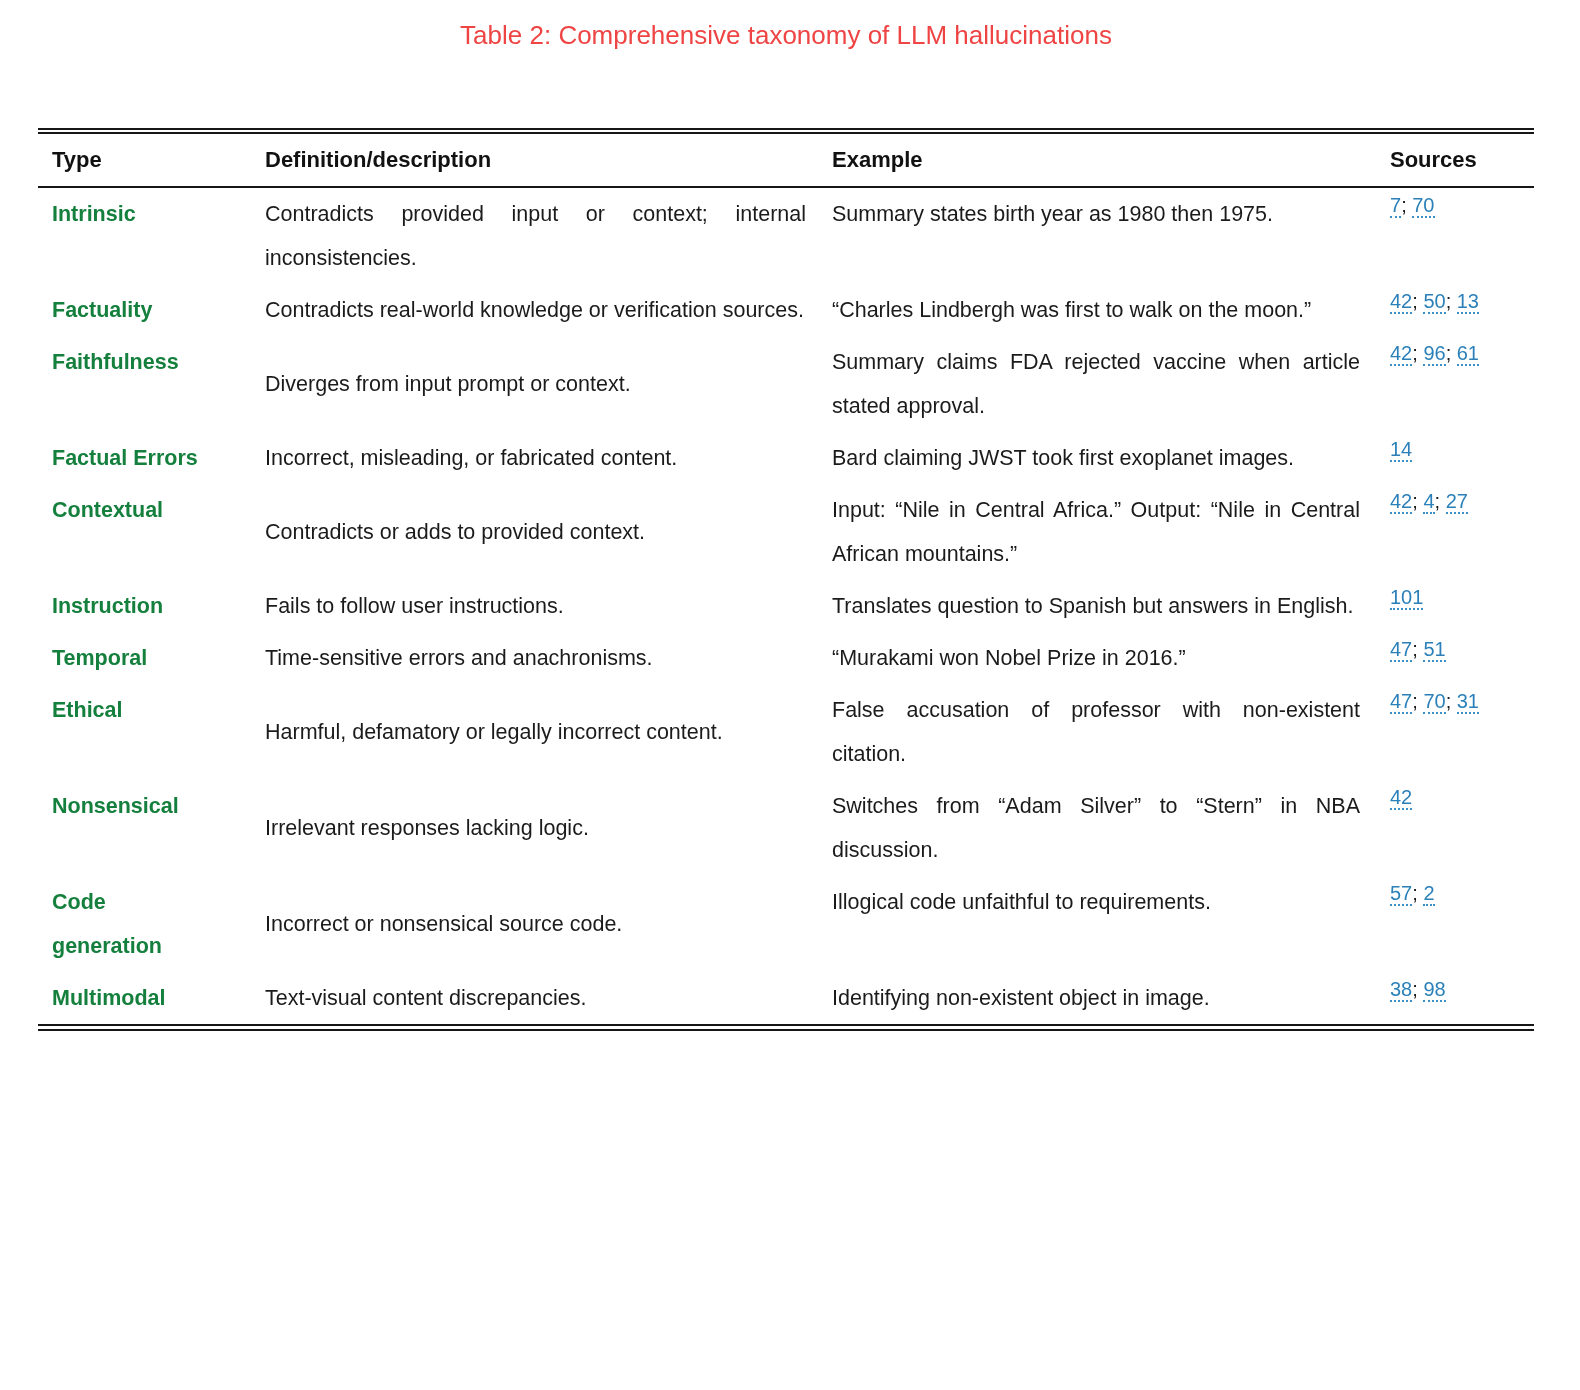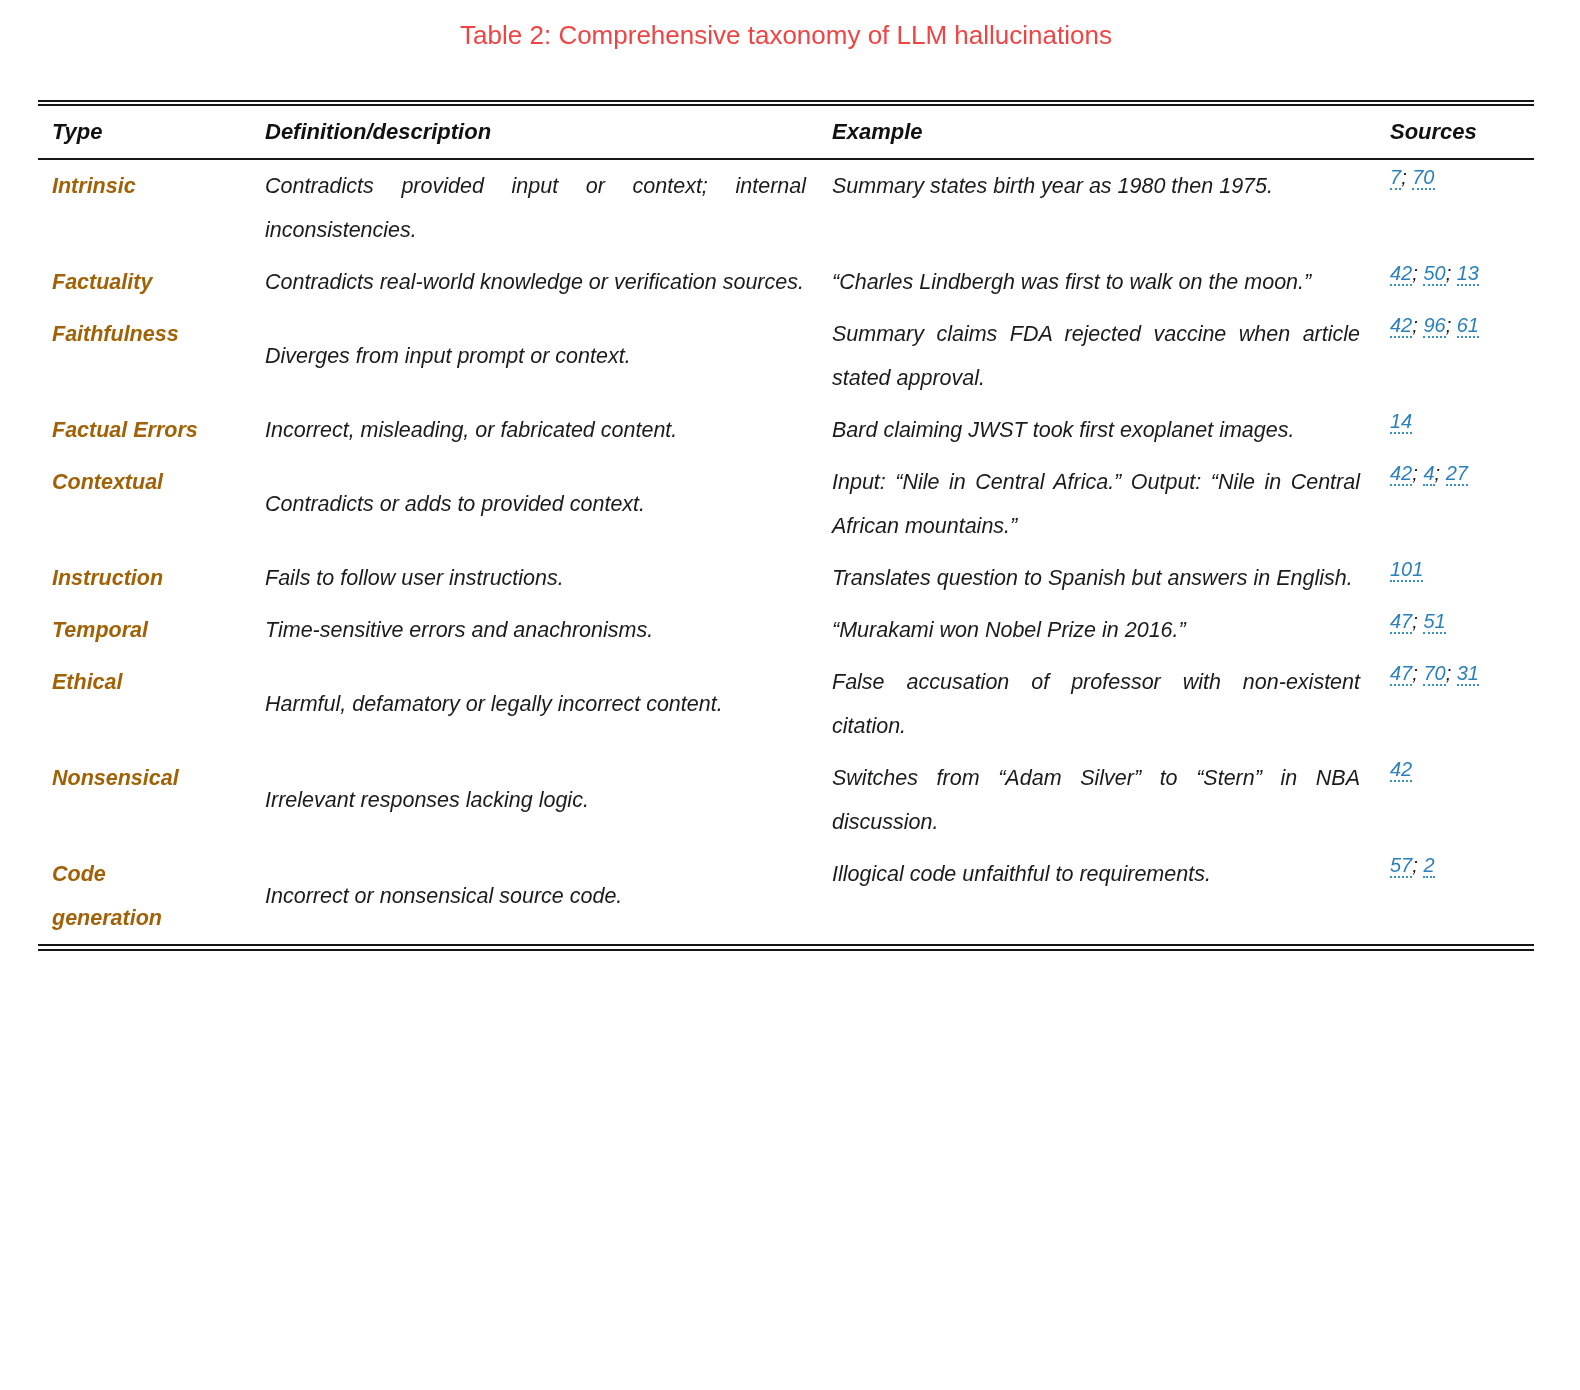--- a/index.html
+++ b/index.html
@@ -18,27 +18,26 @@
   .caption {
     padding-top: 18px;
     width: 1572px;
     text-align: center;
     font-size: 26px;
     line-height: 34px;
     font-weight: 400;
     color: #ef4444;
   }
   table.tax {
-    margin: 48px 0 0 38px;
+    margin: 76px 0 0 38px;
     width: 1496px;
     border-collapse: collapse;
     table-layout: fixed;
     border-top: 6px double #161616;
     border-bottom: 7px double #161616;
-    font-style: italic;
   }
   col.c1 { width: 227px; }
   col.c2 { width: 567px; }
   col.c3 { width: 558px; }
   col.c4 { width: 144px; }
 
   th {
     font-weight: 700;
     font-size: 22px;
     line-height: 44px;
@@ -55,21 +54,21 @@
   td {
     font-size: 21.5px;
     line-height: 44px;
     padding: 4px 0;
     vertical-align: top;
   }
   td.c-type {
     font-weight: 700;
     padding-left: 14px;
     white-space: pre-line;
-    color: #a16207;
+    color: #15803d;
   }
   td.c-def {
     text-align: justify;
     padding-right: 26px;
     vertical-align: middle;
   }
   td.c-ex {
     text-align: justify;
     padding-right: 30px;
   }
@@ -204,14 +203,22 @@
   <tr>
     <td class="c-type">Code
 generation</td>
     <td class="c-def">Incorrect or nonsensical source code.</td>
     <td class="c-ex">Illogical code unfaithful to requirements.</td>
     <td class="c-src">
       <span class="src-inner"><a class="source-link">57</a>; <a class="source-link">2</a></span>
     </td>
   </tr>
 
+  <tr>
+    <td class="c-type">Multimodal</td>
+    <td class="c-def">Text-visual content discrepancies.</td>
+    <td class="c-ex">Identifying non-existent object in image.</td>
+    <td class="c-src">
+      <span class="src-inner"><a class="source-link">38</a>; <a class="source-link">98</a></span>
+    </td>
+  </tr>
 </tbody>
 </table>
 
 </body></html>

